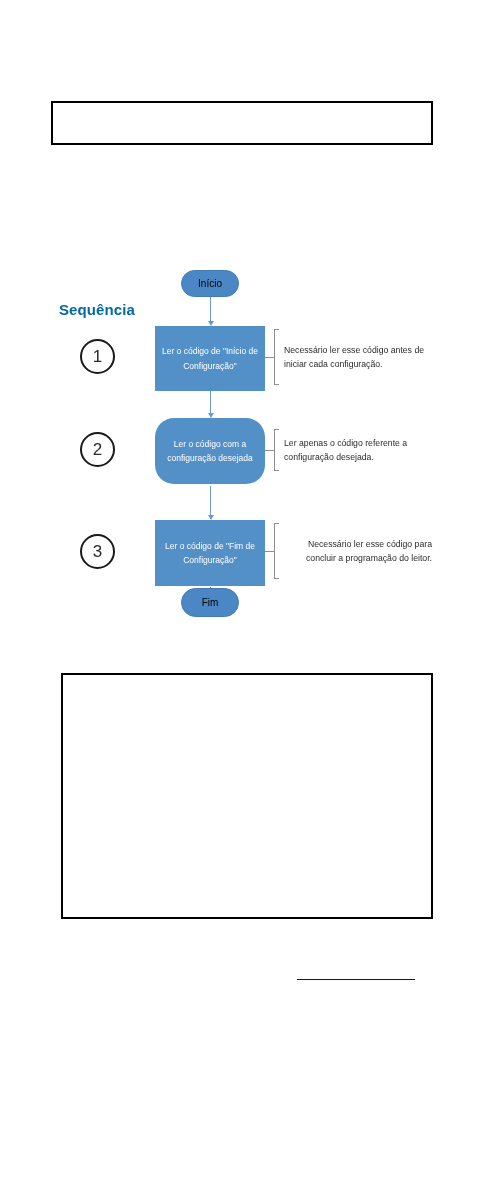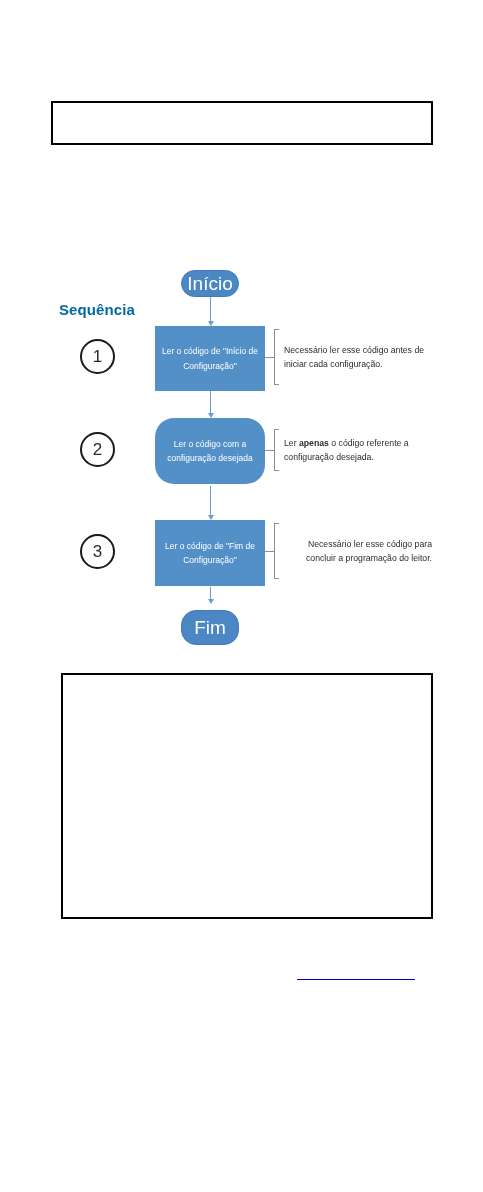--- a/index.html
+++ b/index.html
@@ -73,29 +73,29 @@
 
   
   .terminator {
     position: absolute;
     box-sizing: border-box;
     width: 58px;
     height: 27px;
     border-radius: 14px;
     background: #4a87c4;
     border: 1px solid #3f7cb8;
-    color: #ffffff;
+    color: #000000;
     display: flex;
     align-items: center;
     justify-content: center;
-    font-size: 19px;
+    font-size: 10px;
     line-height: 1;
   }
   #terminator-start { left: 181px; top: 270px; }
-  #terminator-end   { left: 181px; top: 610px; height: 35px; border-radius: 15px; }
+  #terminator-end   { left: 181px; top: 588px; height: 29px; border-radius: 15px; }
 
   
   .process-box {
     position: absolute;
     box-sizing: border-box;
     width: 110px;
     background: #5490c8;
     color: #ffffff;
     display: flex;
     align-items: center;
@@ -151,21 +151,21 @@
     border-left: 1px solid #8f8f8f;
     flex: 0 0 auto;
   }
   .note-text {
     font-size: 8.7px;
     line-height: 1.62;
     color: #2b2b2b;
     padding-left: 5px;
     width: 148px;
   }
-  .note-text b { font-weight: bold; }
+  .note-text b { font-weight: normal; }
   #annotation-1 { left: 265px; top: 329px; }
   #annotation-1 .bracket { height: 56px; }
   #annotation-2 { left: 265px; top: 429px; }
   #annotation-2 .bracket { height: 42px; }
   #annotation-3 { left: 265px; top: 523px; text-align: right; }
   #annotation-3 .bracket { height: 56px; }
 
   
   #hyperlink-rule {
     position: absolute;

